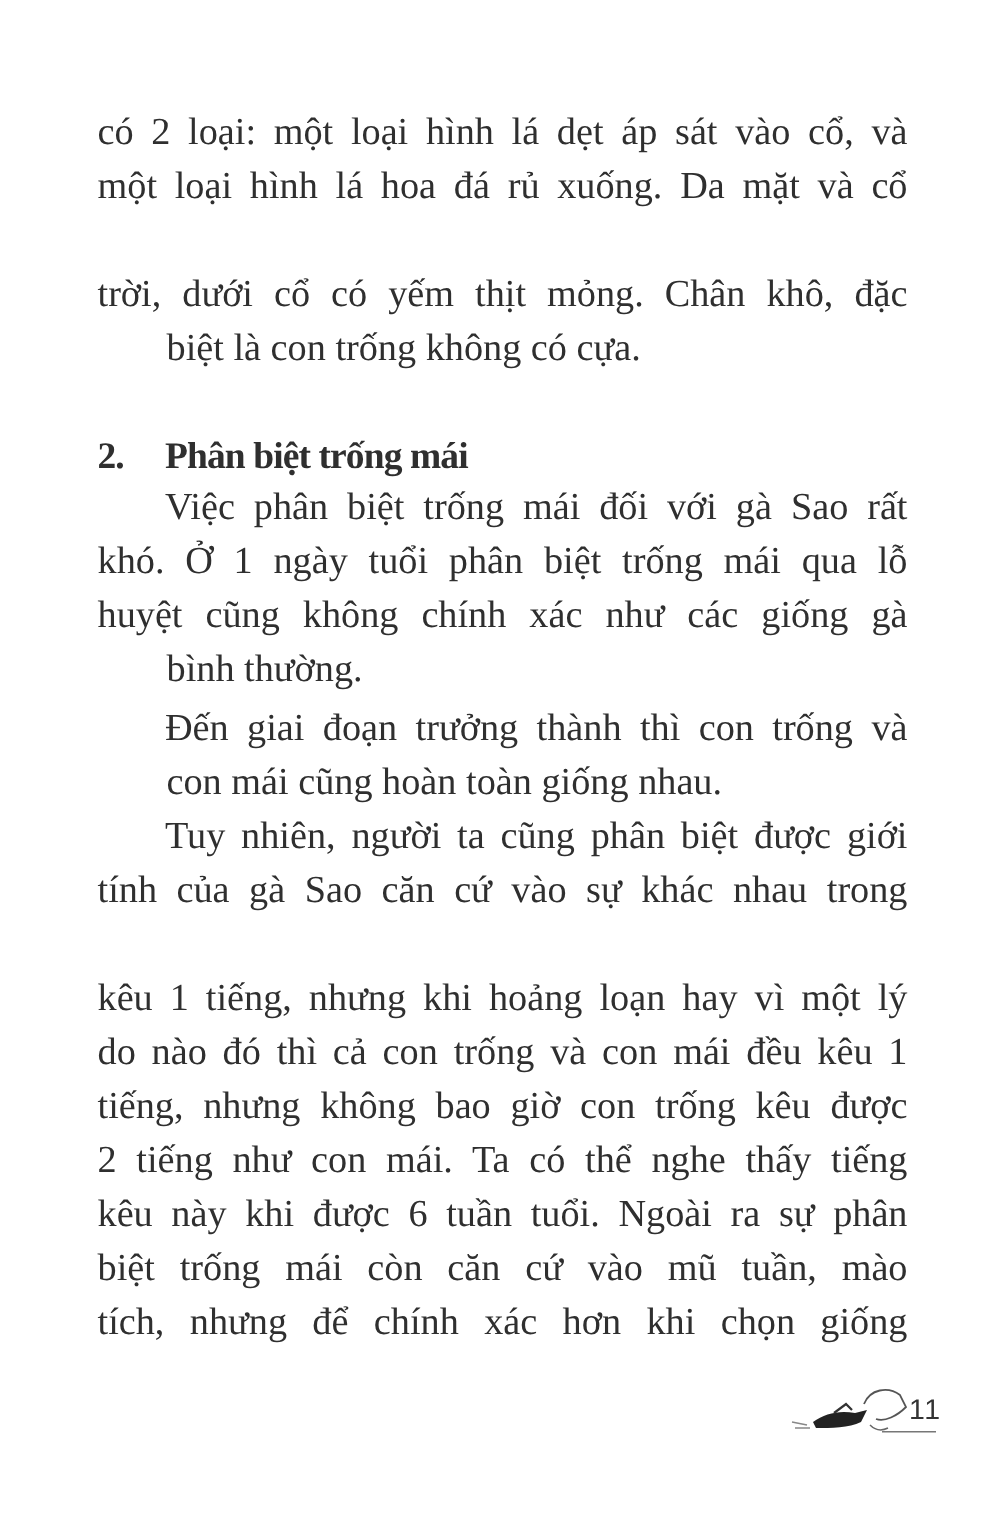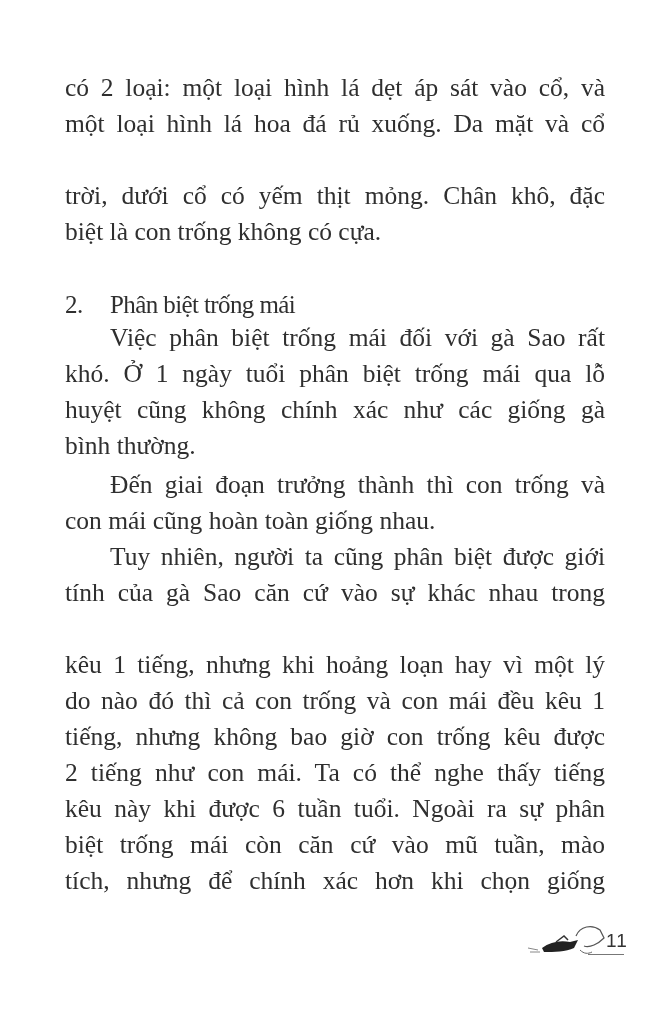--- a/index.html
+++ b/index.html
@@ -9,24 +9,24 @@
     color: #2f2f2f;
     font-family: "Liberation Serif", "DejaVu Serif", serif;
   }
   .page { position: absolute; left: 0; top: 0; width: 666px; height: 1024px; }
   .line {
     position: absolute; left: 65px; width: 540px;
     font-size: 25.5px; line-height: 30px; height: 30px;
     text-align: justify; text-align-last: justify;
     white-space: nowrap;
   }
-  .line.last { text-align-last: left; }
+  .line.last { text-align-last: left; margin-left: 46px; }
   .line.indent { left: 110px; width: 495px; font-family: Liberation Serif, serif; }
   .heading {
-    position: absolute; left: 65px; font-weight: normal; font-size: 25px;
+    position: absolute; left: 65px; font-weight: bold; font-size: 25px;
     line-height: 30px; letter-spacing: -0.6px;
   }
   .heading .num { display: inline-block; width: 45px; }
   .footer { position: absolute; left: 520px; top: 922px; width: 110px; height: 45px; }
   .pagenum {
     position: absolute; left: 86px; top: 8px;
     font-family: "Liberation Sans", "DejaVu Sans", sans-serif;
     font-size: 19px; color: #333; letter-spacing: 1px;
   }
   .rule { position: absolute; left: 68px; top: 32px; width: 36px; height: 1px; background: #777; }

